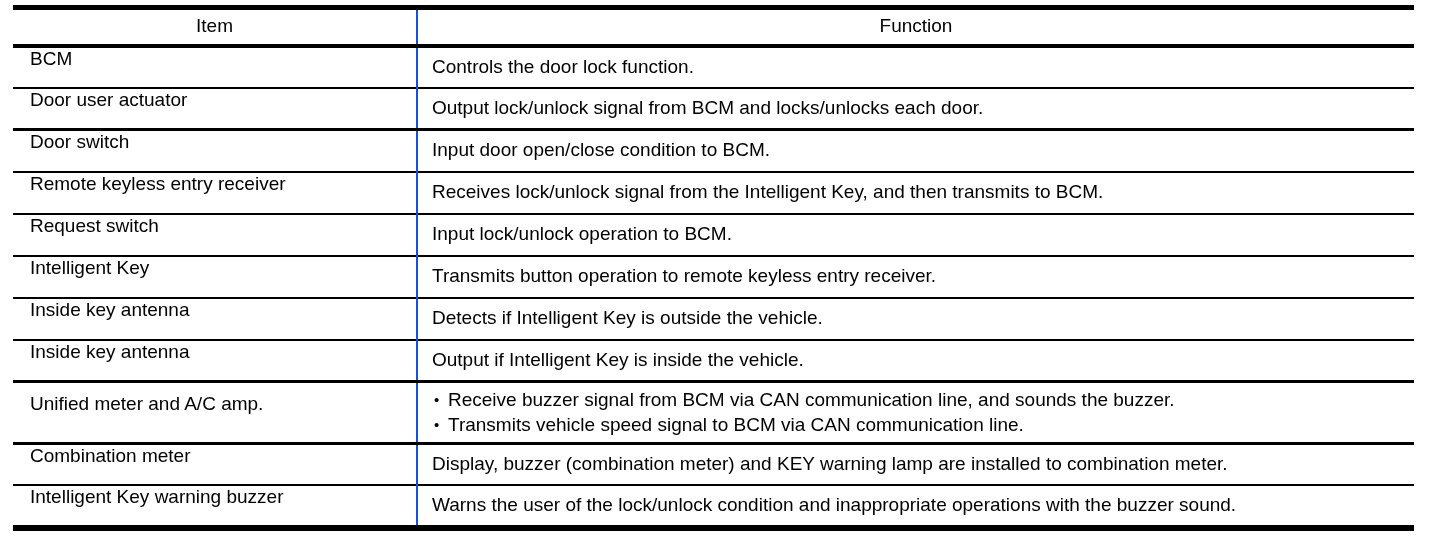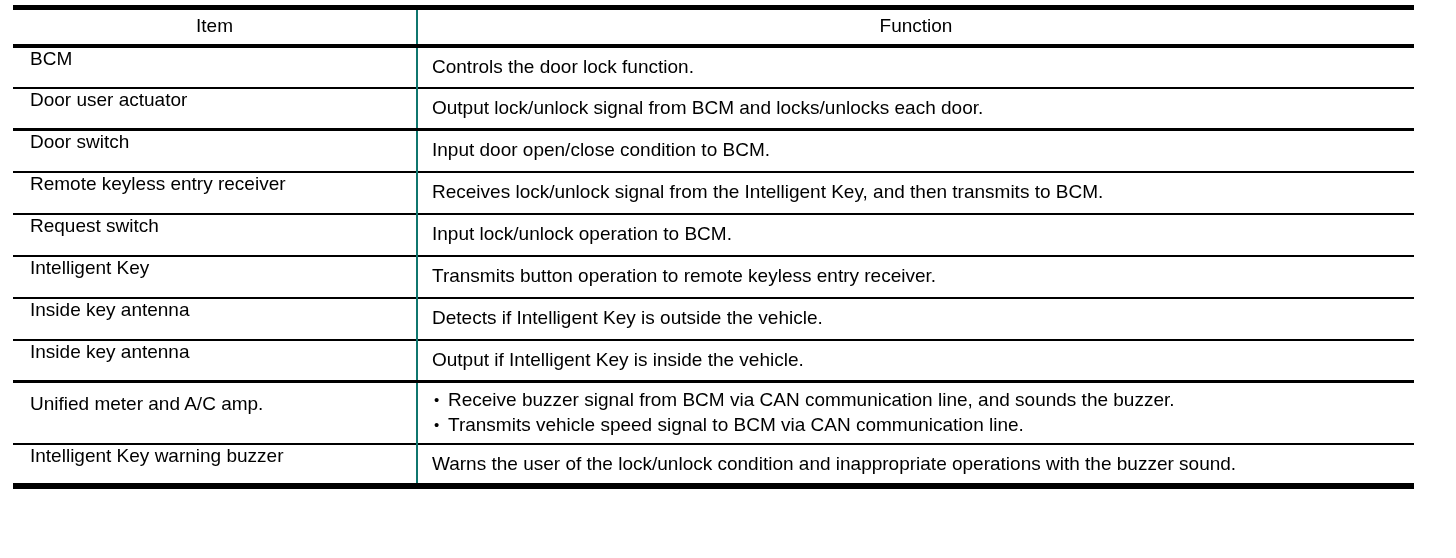--- a/index.html
+++ b/index.html
@@ -37,21 +37,21 @@
     box-sizing: border-box;
   }
   thead th {
     font-weight: normal;
     text-align: center;
     height: 38px;
     border-bottom: 4px solid #000;
     padding: 0;
   }
   th.item-col, td.item-cell {
-    border-right: 2px solid #0f766e;
+    border-right: 2px solid #1d4ed8;
   }
   tbody td {
     border-top: 2px solid #000;
   }
   td.item-cell { padding: 0 8px 16px 17px; }
   td.function-cell { padding: 0 10px 0 14px; }
 
   tr.row-normal td { height: 42px; }
   tr.row-bullets td { height: 62px; }
   tr.row-short td { height: 40px; }
@@ -129,19 +129,23 @@
           <div class="bullet-line">
             <span class="bullet">•</span>
             <span class="bullet-text">Receive buzzer signal from BCM via CAN communication line, and sounds the buzzer.</span>
           </div>
           <div class="bullet-line">
             <span class="bullet">•</span>
             <span class="bullet-text">Transmits vehicle speed signal to BCM via CAN communication line.</span>
           </div>
         </td>
       </tr>
+      <tr class="row-short thick-top">
+        <td class="item-cell">Combination meter</td>
+        <td class="function-cell">Display, buzzer (combination meter) and KEY warning lamp are installed to combination meter.</td>
+      </tr>
       <tr class="row-last">
         <td class="item-cell">Intelligent Key warning buzzer</td>
         <td class="function-cell">Warns the user of the lock/unlock condition and inappropriate operations with the buzzer sound.</td>
       </tr>
     </tbody>
   </table>
 </div>
 
 </body></html>

